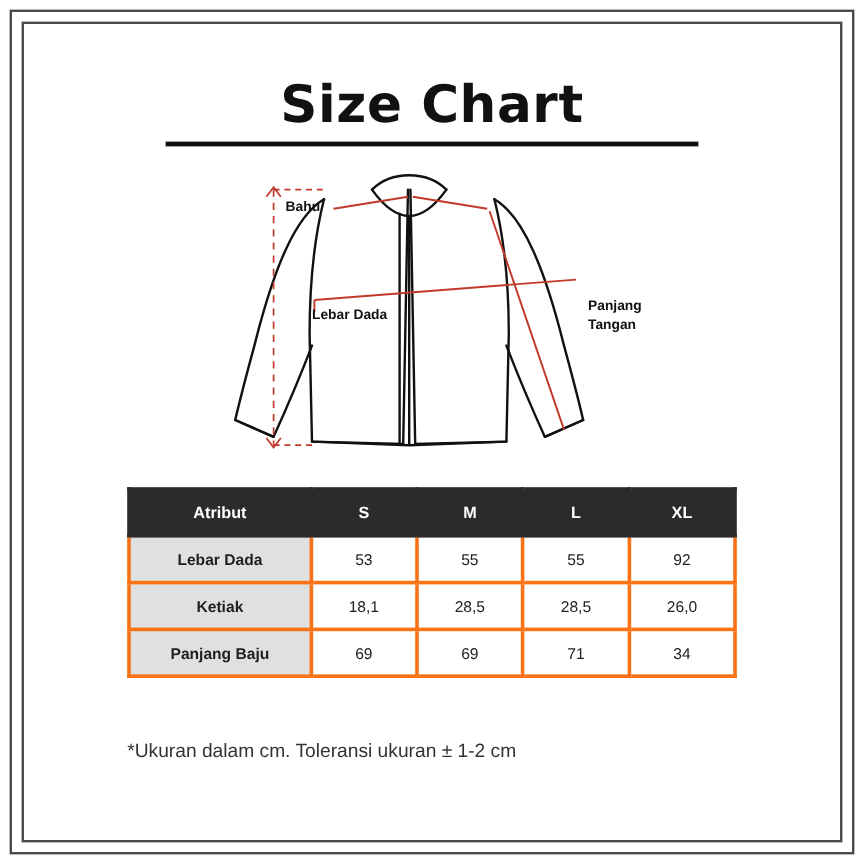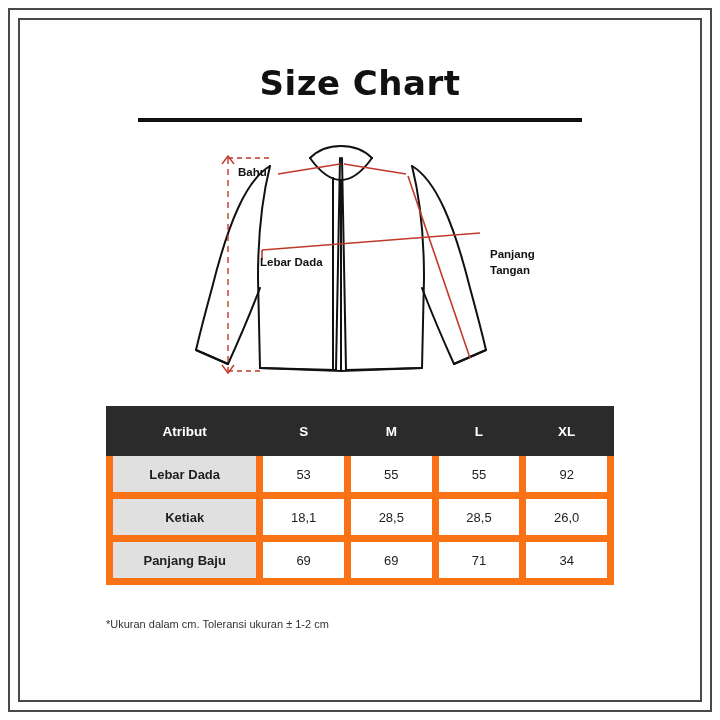--- a/index.html
+++ b/index.html
@@ -45,21 +45,21 @@
     top: 28px;
     right: 28px;
     bottom: 28px;
   }
   .title {
     position: absolute;
     left: 0;
     right: 0;
     top: 35px;
     text-align: center;
-    font-size: 34px;
+    font-size: 43px;
     font-weight: bold;
     color: #111111;
     letter-spacing: 0.5px;
     font-family: "DejaVu Sans", sans-serif;
   }
   .title-rule {
     position: absolute;
     left: 110px;
     right: 110px;
     top: 90px;
@@ -91,21 +91,21 @@
     right: 78px;
     top: 378px;
   }
   table.size-table {
     border-collapse: collapse;
     width: 100%;
     table-layout: fixed;
   }
   table.size-table th,
   table.size-table td {
-    border: 7px solid #f97316;
+    border: 3px solid #f97316;
     height: 34px;
     text-align: center;
     font-size: 13px;
     color: #222222;
     font-weight: normal;
   }
   table.size-table thead th {
     background: #2b2b2b;
     color: #ffffff;
     font-weight: bold;
@@ -117,21 +117,21 @@
     font-weight: bold;
     font-size: 13px;
     color: #1e1e1e;
   }
   table.size-table col.attr-col { width: 30%; }
   table.size-table col.size-col { width: 17.5%; }
   .footnote {
     position: absolute;
     left: 78px;
     top: 590px;
-    font-size: 11px;
+    font-size: 16px;
     color: #333333;
   }
 </style>
 </head>
 <body>
 
 <div class="page">
   <div class="frame-outer"></div>
   <div class="frame-inner"></div>
 

